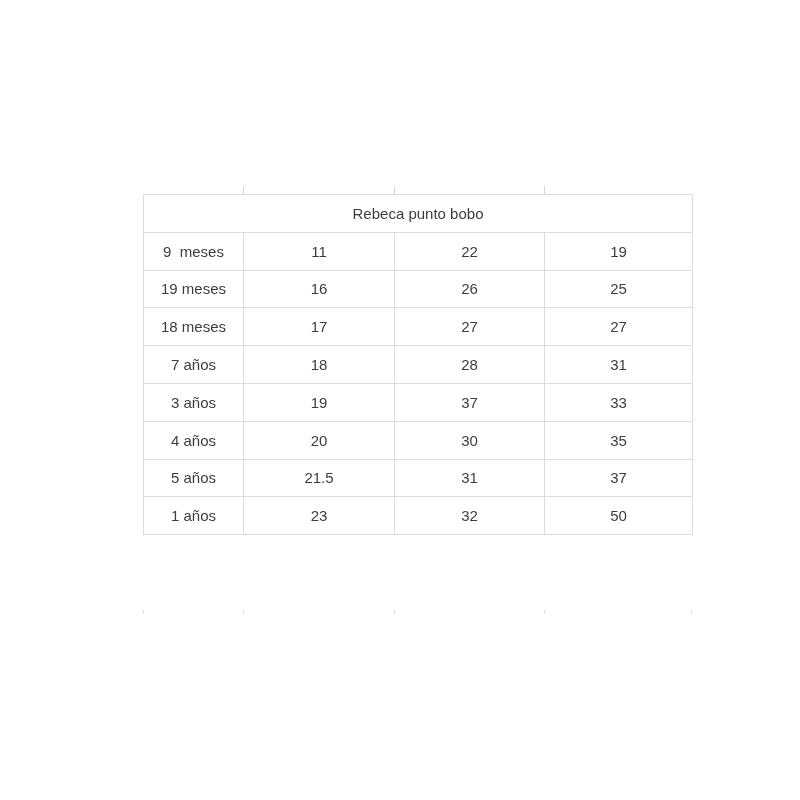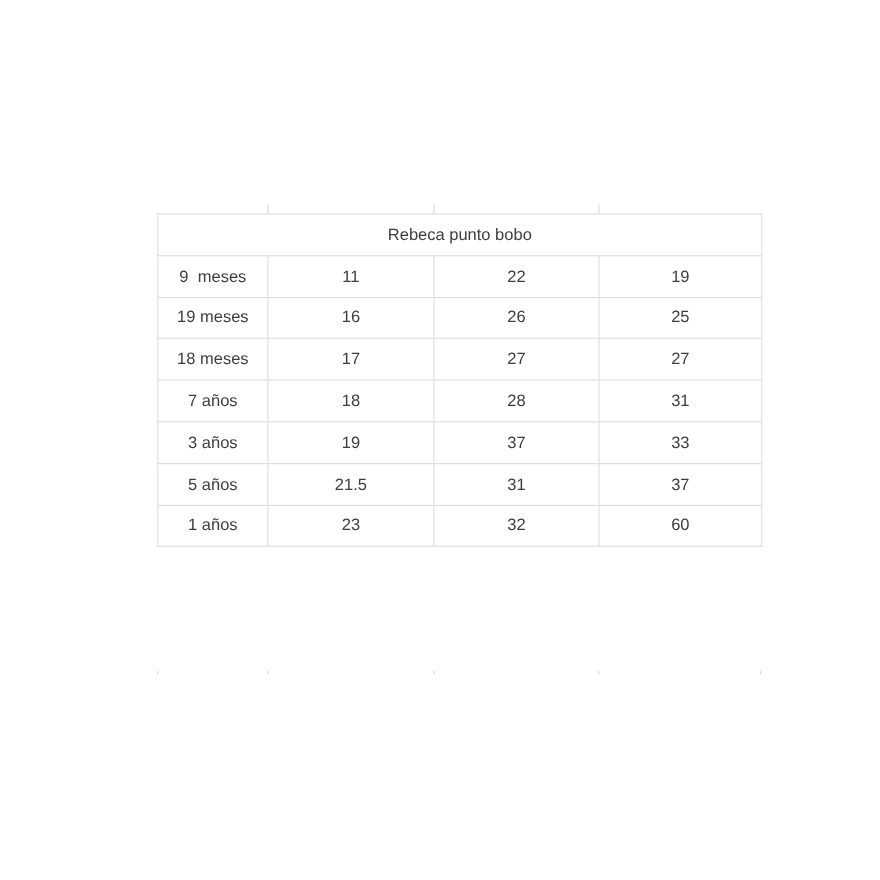--- a/index.html
+++ b/index.html
@@ -94,30 +94,36 @@
         <td>28</td>
         <td>31</td>
       </tr>
       <tr>
         <td>3 años</td>
         <td>19</td>
         <td>37</td>
         <td>33</td>
       </tr>
       <tr>
+        <td>4 años</td>
+        <td>20</td>
+        <td>30</td>
+        <td>35</td>
+      </tr>
+      <tr>
         <td>5 años</td>
         <td>21.5</td>
         <td>31</td>
         <td>37</td>
       </tr>
       <tr>
         <td>1 años</td>
         <td>23</td>
         <td>32</td>
-        <td>60</td>
+        <td>50</td>
       </tr>
     </tbody>
   </table>
 
   <div class="tick tick-bottom" style="left:0px"></div>
   <div class="tick tick-bottom" style="left:100px"></div>
   <div class="tick tick-bottom" style="left:251px"></div>
   <div class="tick tick-bottom" style="left:401px"></div>
   <div class="tick tick-bottom" style="left:548px"></div>
 

